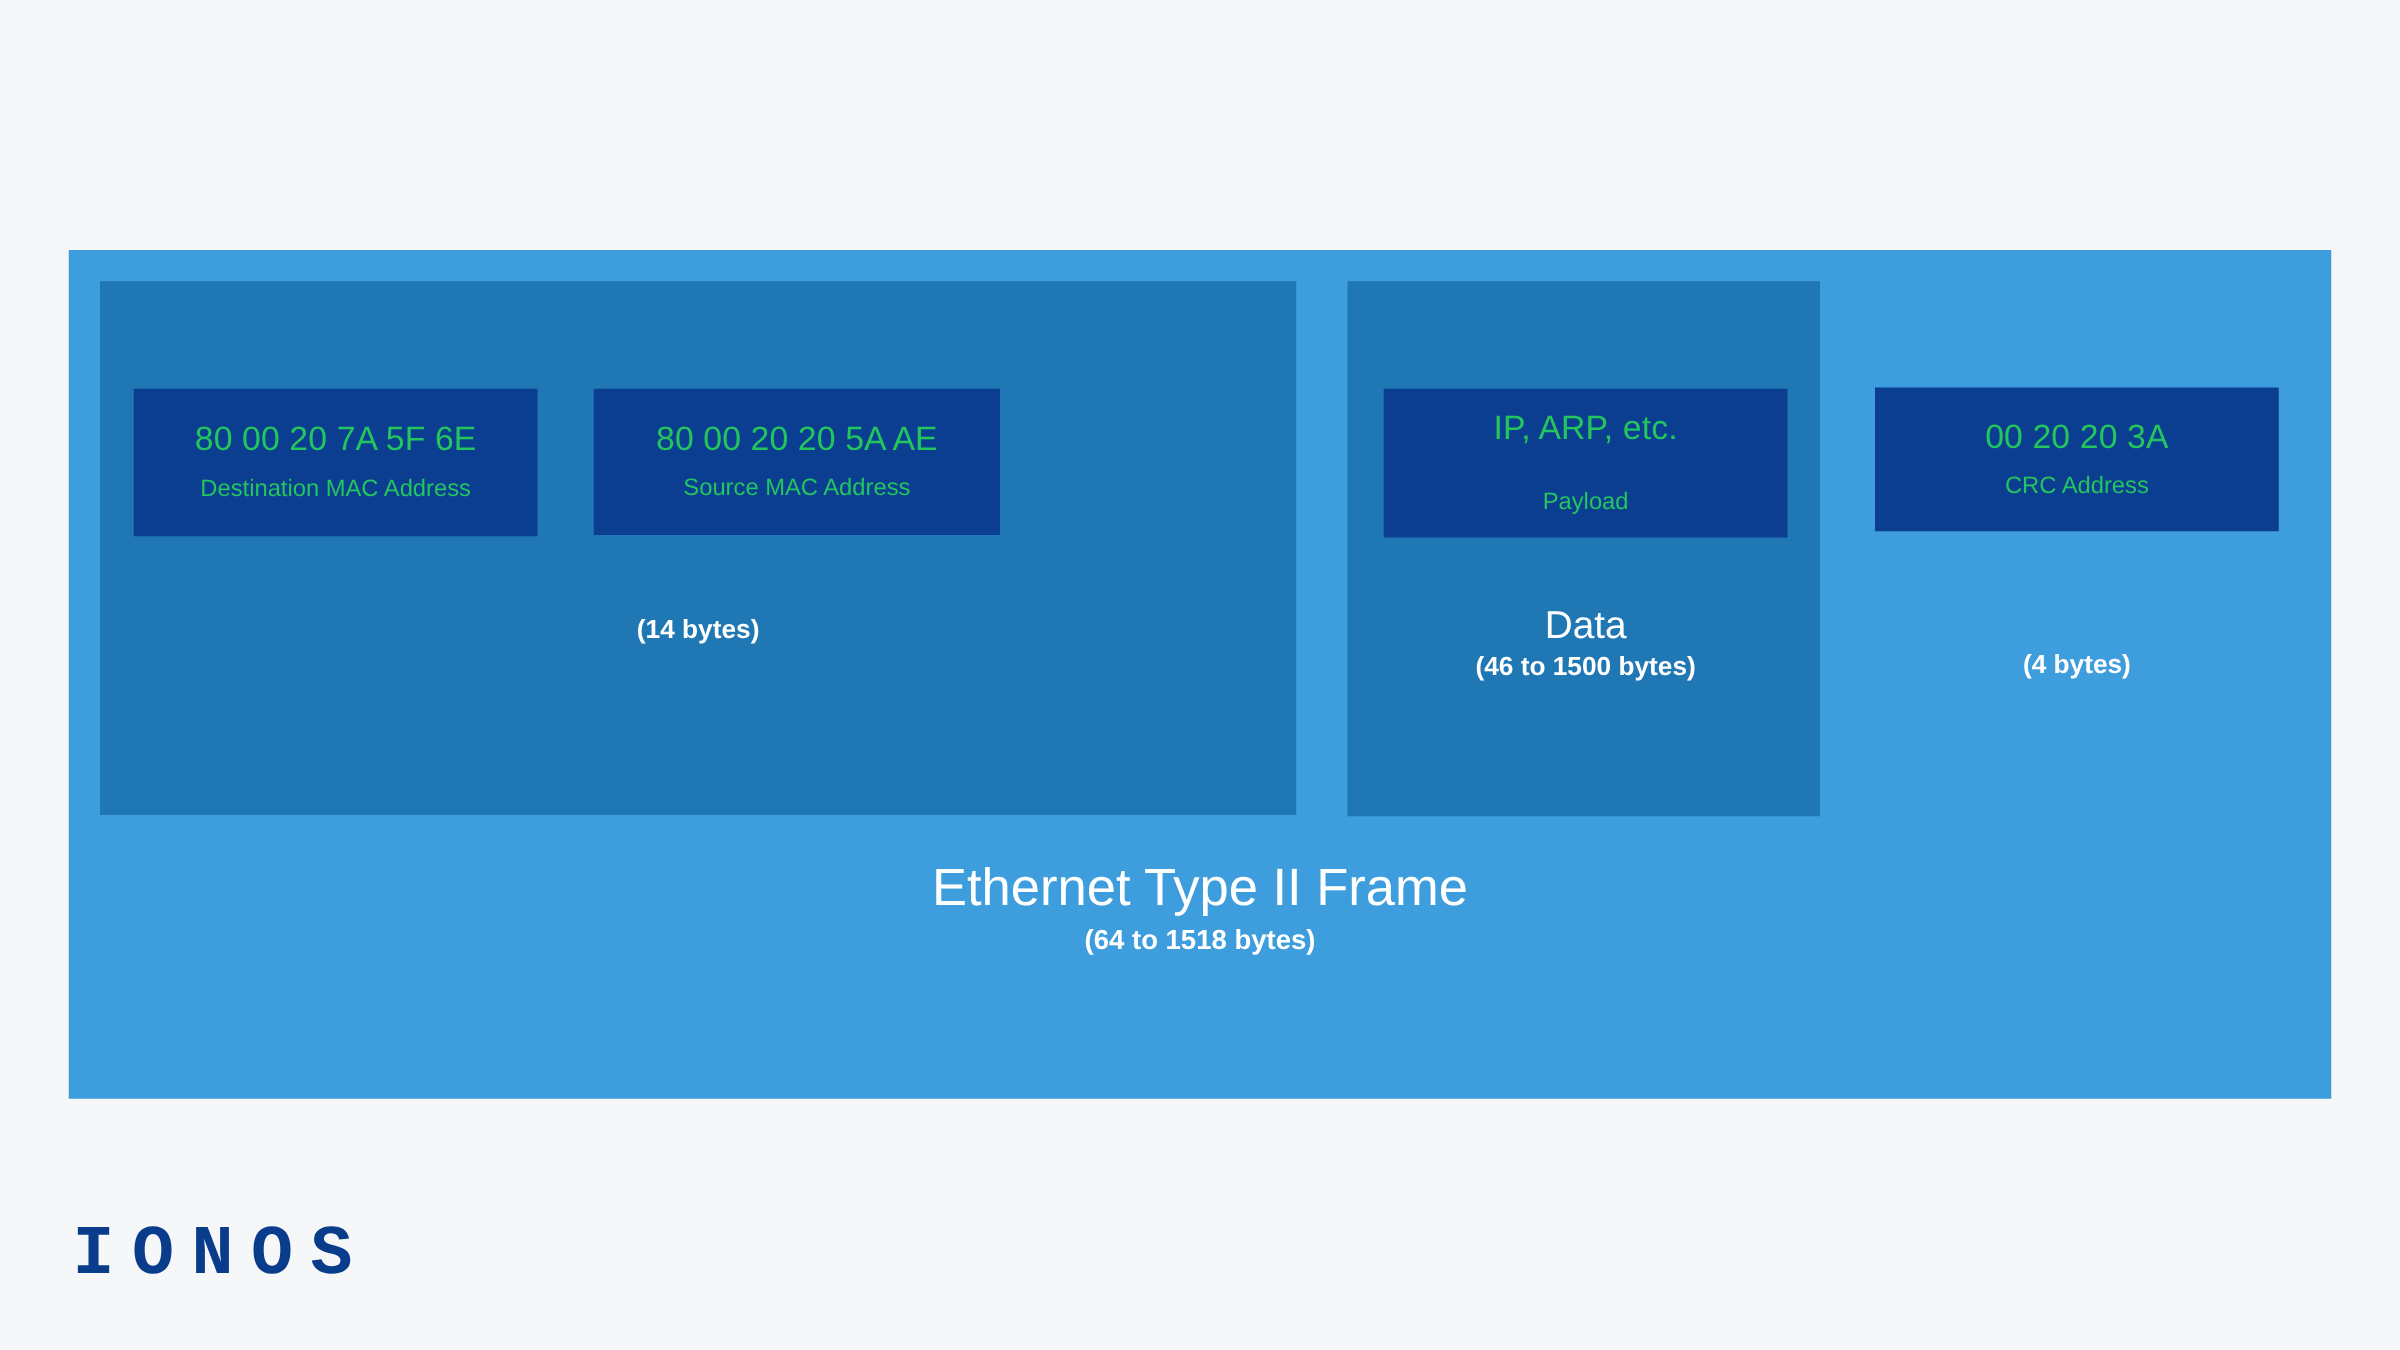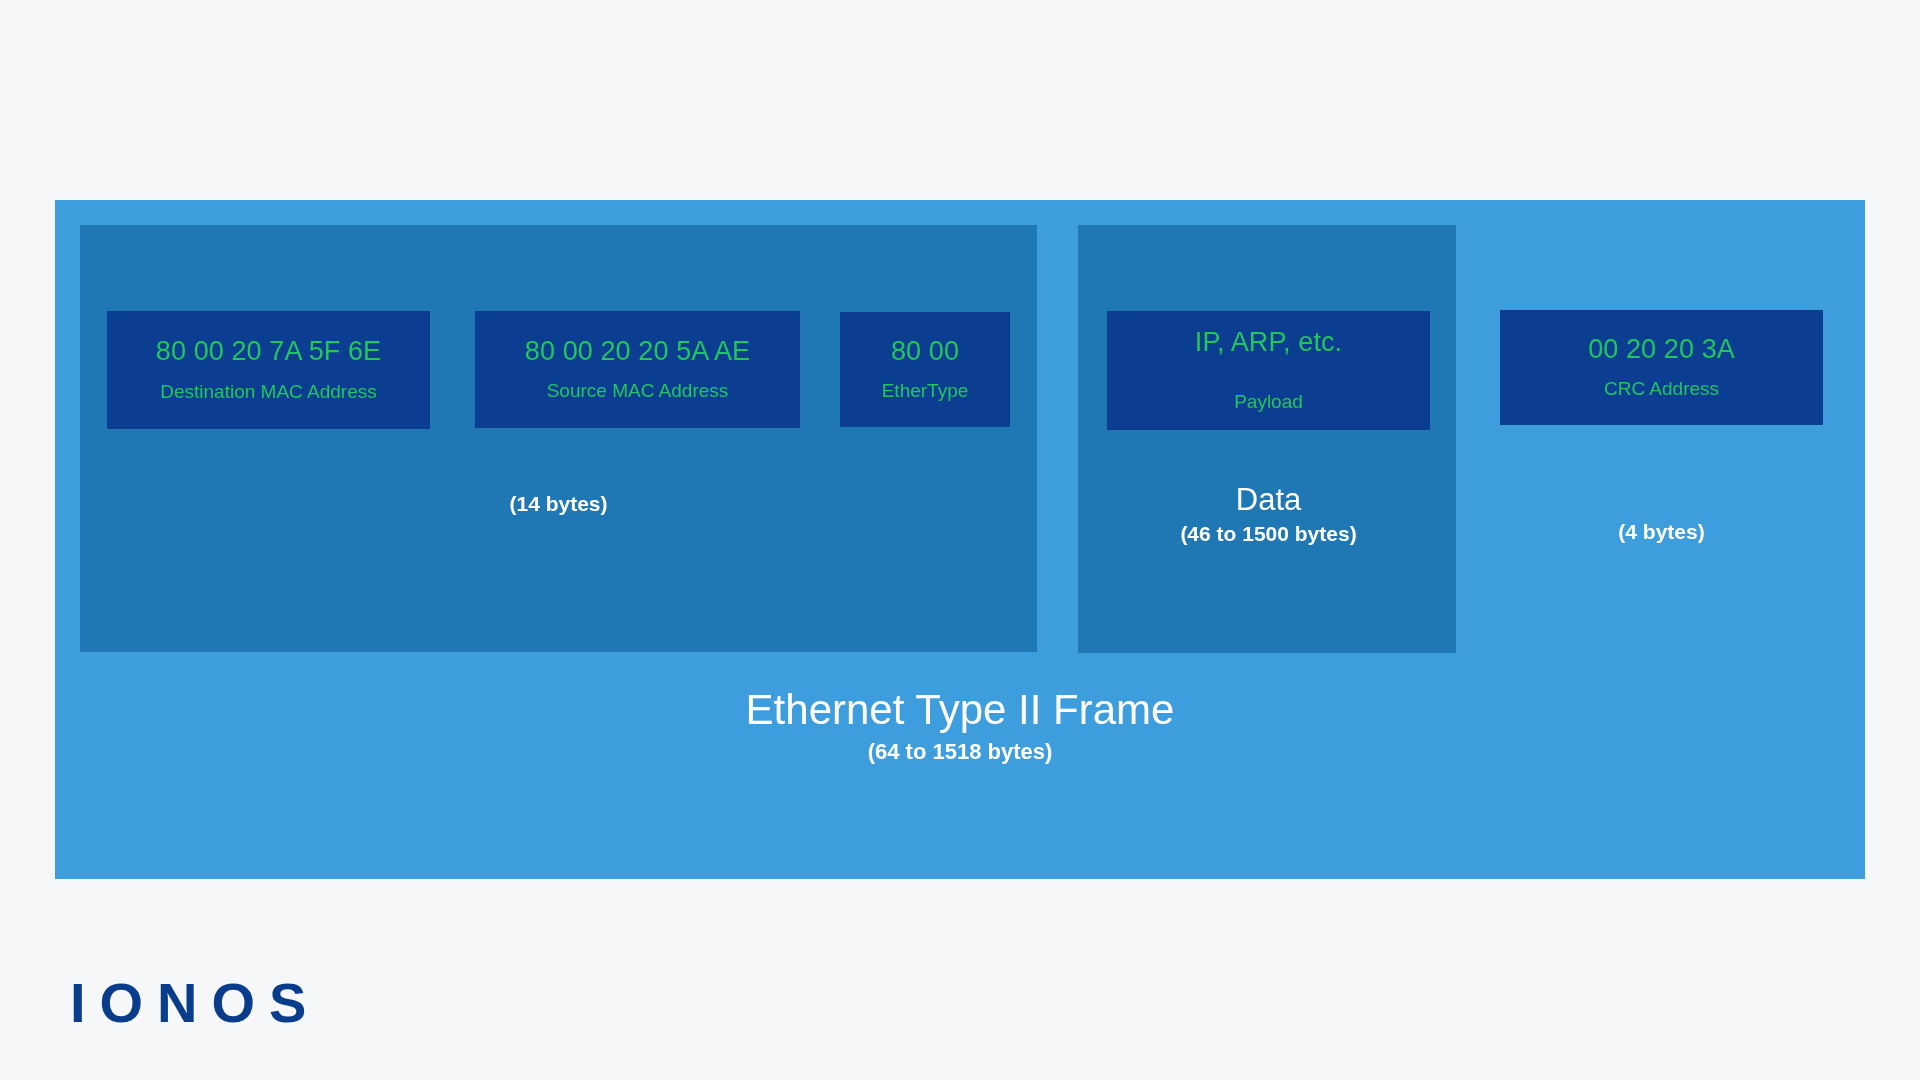--- a/index.html
+++ b/index.html
@@ -115,27 +115,27 @@
     text-align: center;
     color: #ffffff;
     white-space: nowrap;
   }
   .caption-frame .caption-title { font-size: 42px; }
   .caption-frame .caption-size  { font-size: 22px; margin-top: 5px; }
 
   
   .logo {
     position: absolute;
-    left: 70px;
+    left: 58px;
     top: 975px;
     font-size: 56px;
     font-weight: 700;
     letter-spacing: 14px;
     color: var(--c-brand, #0a3c8c);
-    font-family: Liberation Sans, sans-serif;
+    font-family: Liberation Mono, monospace;
     line-height: 1;
     user-select: none;
   }
 </style>
 </head>
 <body style="background: rgb(246, 247, 248);">
 
 <div class="frame" style="--c-frame: #3d9ddd;">
 
   <div class="section section-mac" style="--c-section: #1f77b4;"></div>
@@ -143,24 +143,20 @@
   <div class="field field-destination" style="--c-field: #0b3d91;">
     <span class="field-value">80 00 20 7A 5F 6E</span>
     <span class="field-label">Destination MAC Address</span>
   </div>
 
   <div class="field field-source" style="--c-field: #0b3d91;">
     <span class="field-value">80 00 20 20 5A AE</span>
     <span class="field-label">Source MAC Address</span>
   </div>
 
-  <div class="field field-ethertype" style="--c-field: #0b3d91;">
-    <span class="field-value">80 00</span>
-    <span class="field-label">EtherType</span>
-  </div>
 
   <div class="caption caption-mac">
     <div class="caption-size">(14 bytes)</div>
   </div>
 
   <div class="section section-data" style="--c-section: #1f77b4;"></div>
 
   <div class="field field-payload" style="--c-field: #0b3d91;">
     <span class="field-value">IP, ARP, etc.</span>
     <span class="field-label">Payload</span>

